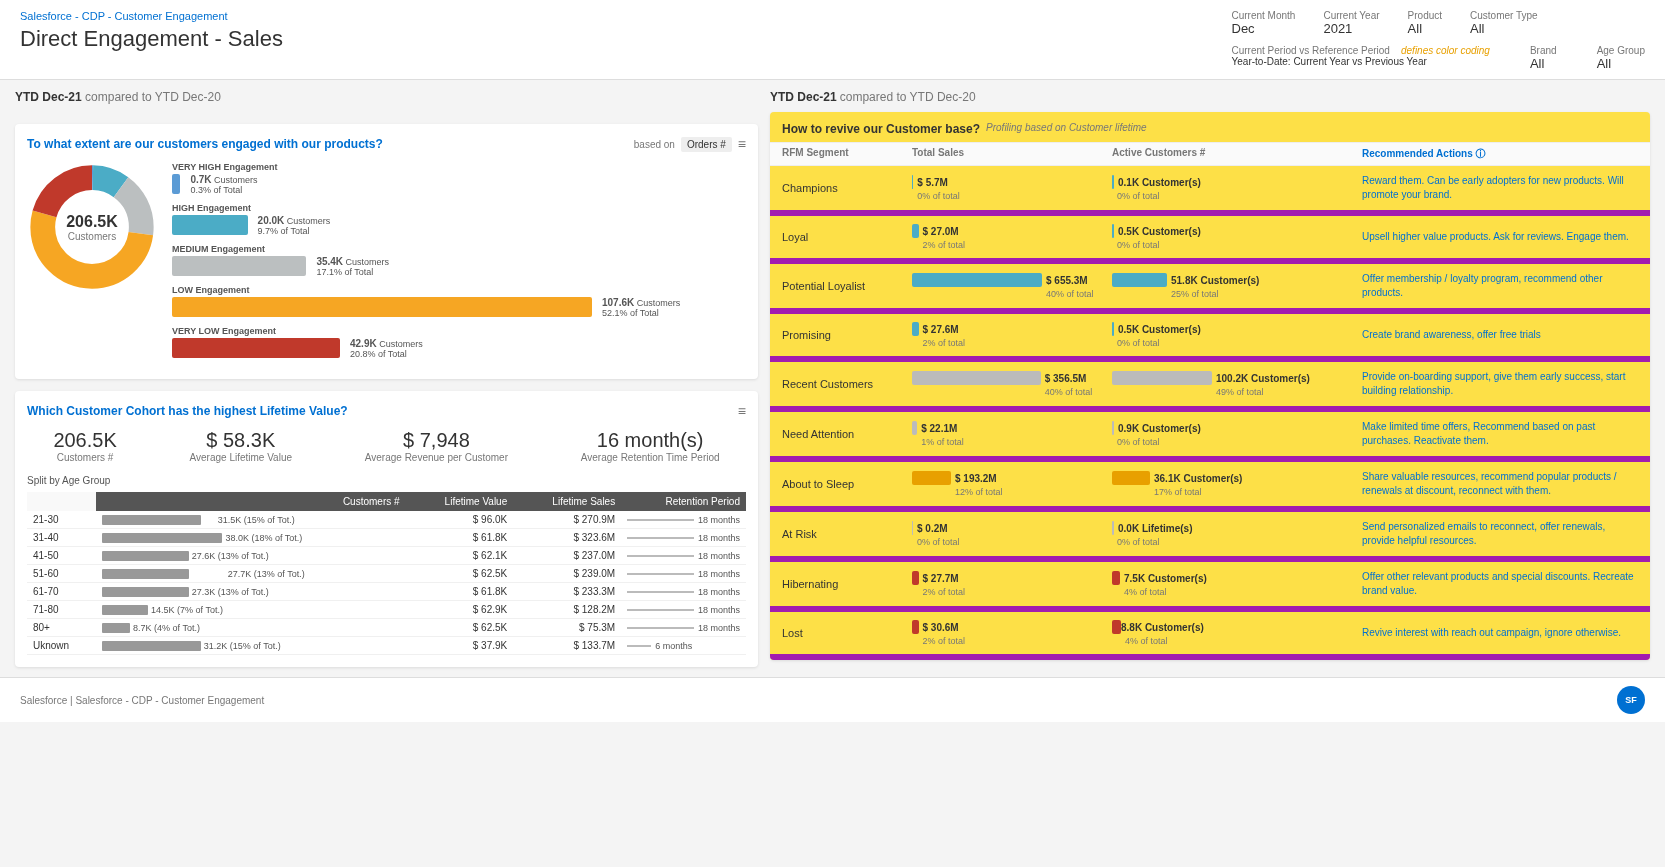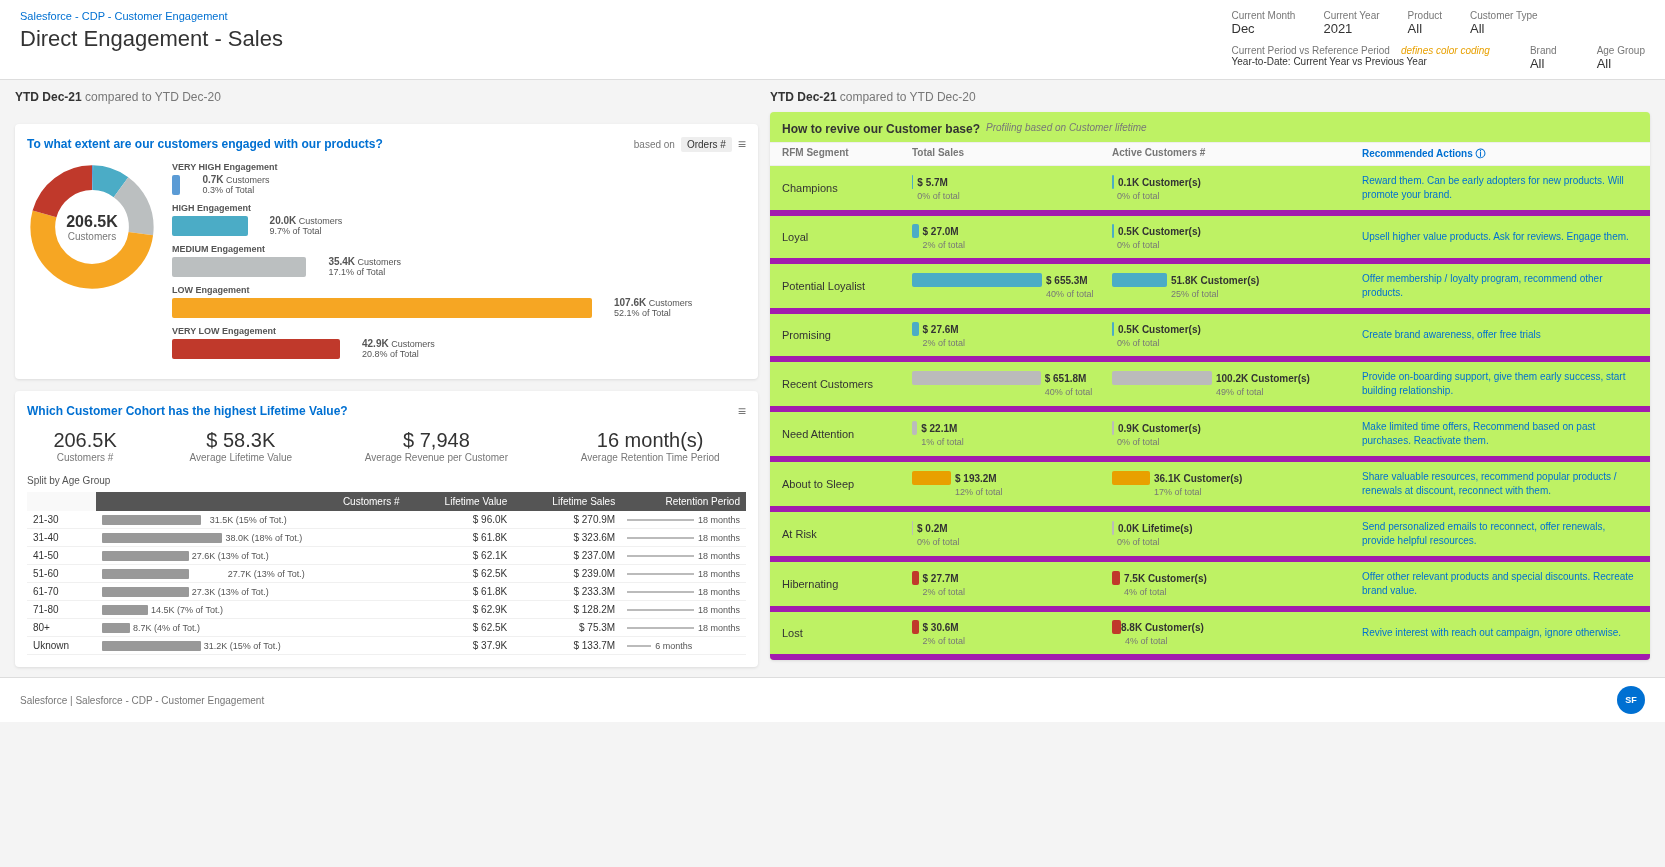--- a/index.html
+++ b/index.html
@@ -34,40 +34,40 @@
     
     .engagement-section { display: flex; gap: 15px; align-items: flex-start; }
     .donut-container { width: 130px; height: 130px; position: relative; flex-shrink: 0; display: flex; align-items: center; justify-content: center; }
     .donut-center { position: absolute; text-align: center; }
     .donut-value { font-size: 16px; font-weight: 700; color: #333; }
     .donut-label { font-size: 10px; color: #777; }
     .engagement-bars { flex: 1; }
     .orders-badge { background: #eee; padding: 2px 6px; border-radius: 2px; font-size: 10px; }
     .eng-row { margin-bottom: 8px; }
     .eng-level { font-size: 10px; color: #555; margin-bottom: 2px; }
-    .eng-bar-container { display: flex; align-items: center; gap: 22px; }
+    .eng-bar-container { display: flex; gap: 10px; }
     .eng-bar { height: 20px; border-radius: 2px; }
     .eng-info { font-size: 9px; color: #555; }
     .eng-info .count { font-weight: 600; font-size: 10px; }
 
     
     .cohort-metrics { display: flex; gap: 20px; margin-bottom: 12px; justify-content: space-around; }
     .metric-item { text-align: center; }
     .metric-value { font-size: 20px; font-weight: 300; color: #333; }
     .metric-label { font-size: 10px; color: #777; }
 
     .split-by { font-size: 10px; color: #555; margin-bottom: 6px; }
 
     .cohort-table { width: 100%; border-collapse: collapse; font-size: 10px; }
     .cohort-table th { background: #555; color: white; padding: 4px 6px; text-align: right; font-weight: 400; }
     .cohort-table th:first-child { text-align: left; background: #f9f9f9; color: #555; }
     .cohort-table td { padding: 3px 6px; border-bottom: 1px solid #f0f0f0; vertical-align: middle; }
 
     
-    .rfm-card { background: #bef264; border-radius: 4px; box-shadow: 0 1px 3px rgba(0,0,0,0.1); overflow: hidden; }
+    .rfm-card { background: #fde047; border-radius: 4px; box-shadow: 0 1px 3px rgba(0,0,0,0.1); overflow: hidden; }
     .rfm-header { display: flex; padding: 10px 12px 6px; border-bottom: 1px solid #eee; }
     .rfm-title { font-size: 12px; color: #333; font-weight: 600; }
     .rfm-subtitle { font-size: 10px; color: #777; font-style: italic; margin-left: 6px; }
     .rfm-col-headers { display: grid; grid-template-columns: 130px 200px 250px 1fr; padding: 4px 12px; background: #fafafa; border-bottom: 1px solid #eee; }
     .rfm-col-label { font-size: 10px; color: #777; font-weight: 600; }
     .rfm-col-label.actions { color: #0070d2; font-weight: 600; }
     
     .rfm-row { display: grid; grid-template-columns: 130px 200px 250px 1fr; padding: 8px 12px; border-bottom: 6px solid #a21caf; align-items: center; }
     .rfm-segment { font-size: 11px; color: #333; }
     
@@ -240,21 +240,21 @@
             <th style="background:#555;">Lifetime Value</th>
             <th style="background:#555;">Lifetime Sales</th>
             <th style="background:#555;">Retention Period</th>
           </tr>
         </thead>
         <tbody>
 
         <tr>
       <td style="font-size:10px;">21-30</td>
       <td>
-        <div style="display:flex;align-items:flex-end;gap:9px;">
+        <div style="display:flex;align-items:flex-end;gap:17px;">
           <div style="width:98.39999999999999px;height:10px;background:#999;border-radius:1px;"></div>
           <span style="font-size:9px;color:#555;white-space:nowrap;">31.5K (15% of Tot.)</span>
         </div>
       </td>
       <td style="font-size:10px;text-align:right;">$ 96.0K</td>
       <td style="font-size:10px;text-align:right;">$ 270.9M</td>
       <td>
         <div style="display:flex;align-items:center;gap:4px;">
           <div style="flex:1;height:2px;background:#bbb;max-width:72px;"></div>
           <span style="font-size:9px;color:#555;white-space:nowrap;">18 months</span>
@@ -473,21 +473,21 @@
         </div>
         <div style="font-size:9px;color:#777;margin-left:5px;">0% of total</div>
       </div>
       <div class="rfm-actions">Create brand awareness, offer free trials</div>
     </div>
           <div class="rfm-row">
       <div class="rfm-segment">Recent Customers</div>
       <div class="rfm-sales">
         <div style="display:flex;align-items:center;gap:4px;margin-bottom:2px;">
           <div style="width:128.70000000000002px;height:14px;background:#bbb;border-radius:2px;"></div>
-          <span class="amount" style="font-size:10px;font-weight:600;">$ 651.8M</span>
+          <span class="amount" style="font-size:10px;font-weight:600;">$ 356.5M</span>
         </div>
         <div class="pct" style="font-size:9px;color:#777;margin-left:132.70000000000002px;">40% of total</div>
       </div>
       <div class="rfm-customers">
         <div style="display:flex;align-items:center;gap:4px;margin-bottom:2px;">
           <div style="width:100px;height:14px;background:#bbb;border-radius:2px;min-width:2px;"></div>
           <span style="font-size:10px;font-weight:600;">100.2K Customer(s)</span>
         </div>
         <div style="font-size:9px;color:#777;margin-left:104px;">49% of total</div>
       </div>

